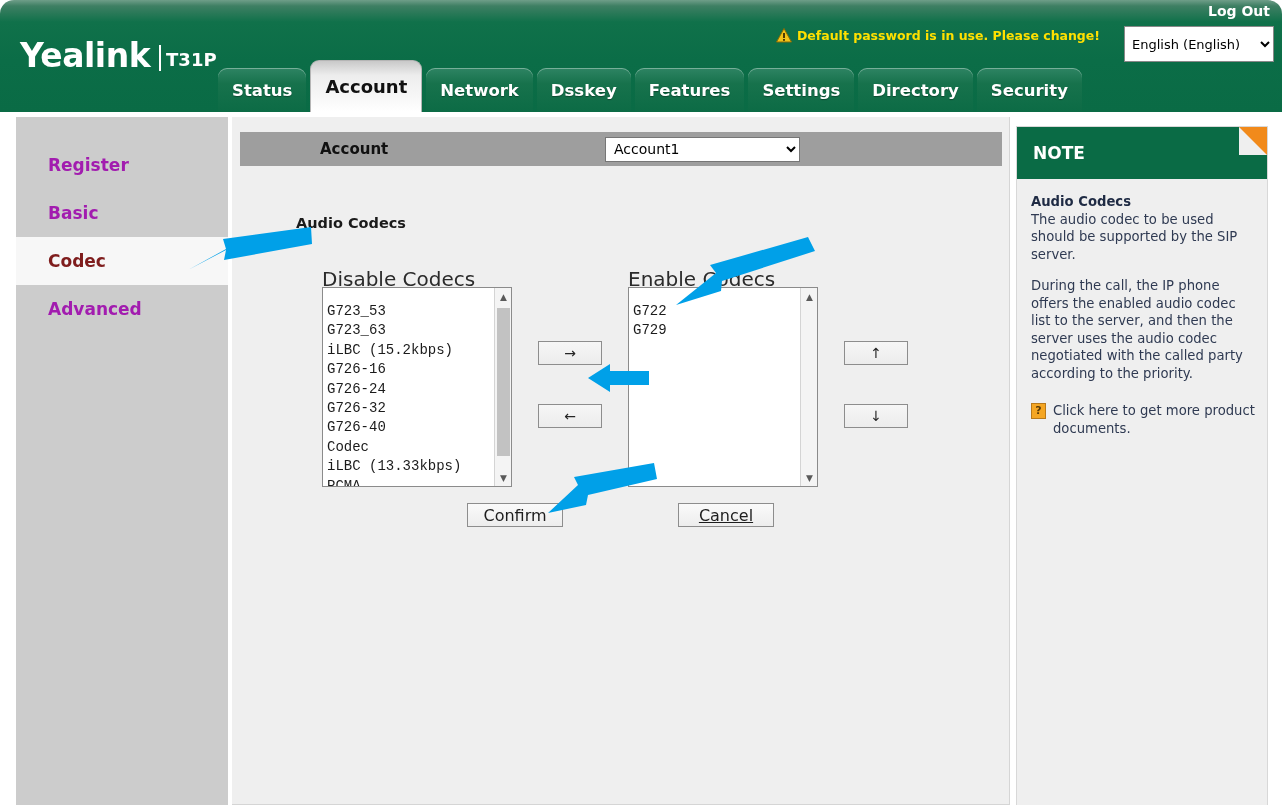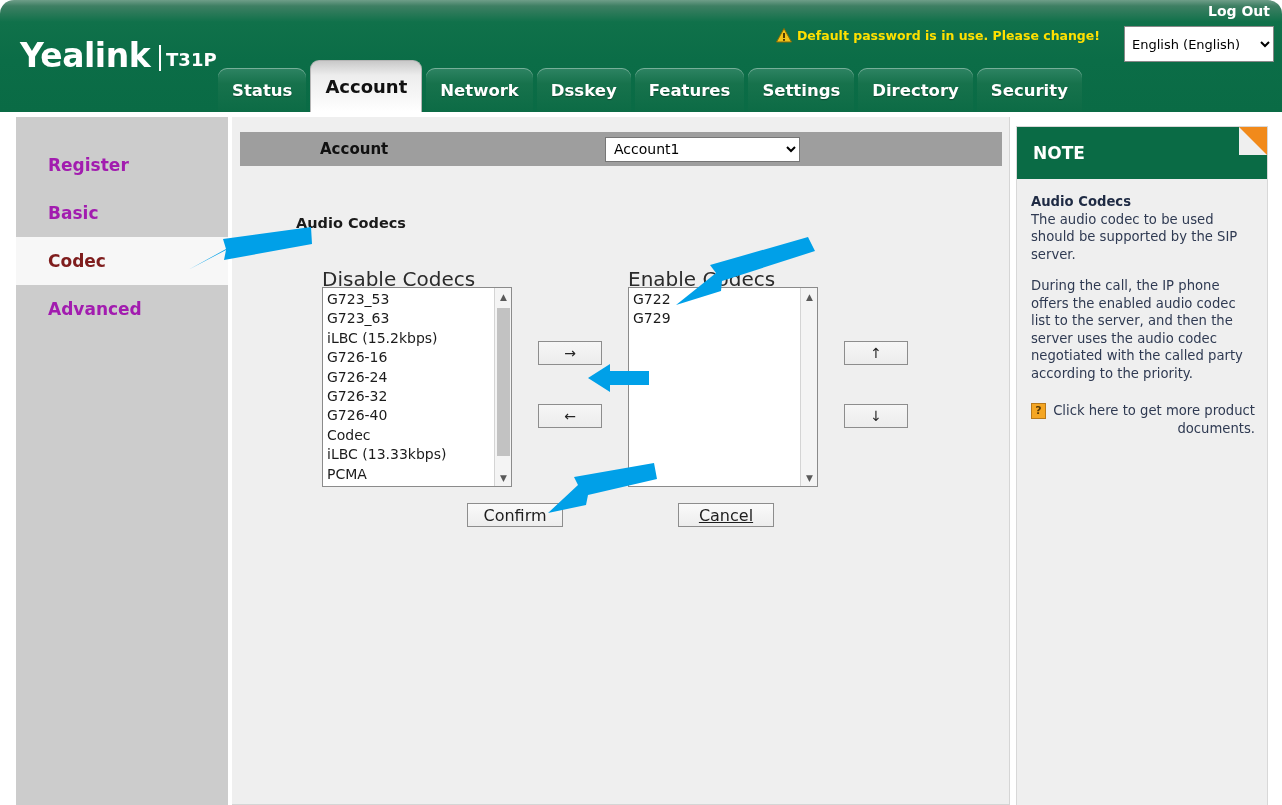--- a/index.html
+++ b/index.html
@@ -210,22 +210,23 @@
     width: 190px; height: 200px;
     background: #ffffff;
     border: 1px solid #8b8b8b;
     overflow: hidden;
     display: flex;
   }
   .lb-disable { left: 90px; top: 170px; }
   .lb-enable  { left: 396px; top: 170px; }
   .lb-items {
     flex: 1;
-    padding: 2px 0 0 3px;
+    padding: 14px 0 0 3px;
     overflow: hidden;
+    font-family: Liberation Mono, monospace;
   }
   .lb-item {
     font-size: 14px;
     line-height: 19.4px;
     color: #1b1b1b;
     white-space: nowrap;
     cursor: pointer;
     padding-left: 1px;
   }
   .scrollbar {
@@ -327,21 +328,21 @@
   .q-icon {
     flex: 0 0 auto;
     width: 15px; height: 16px;
     background: #f5a623;
     border: 1px solid #b9791a;
     color: #5a3a06;
     font-size: 11px; font-weight: bold;
     display: flex; align-items: center; justify-content: center;
     margin-top: 1px;
   }
-  .note-link-txt { color: #2f3a52; text-align: right; }
+  .note-link-txt { color: #2f3a52; }
 
   
   .arrow { position: absolute; pointer-events: none; }
 </style>
 </head>
 <body>
 
 <div id="page">
 
   <div class="header">

